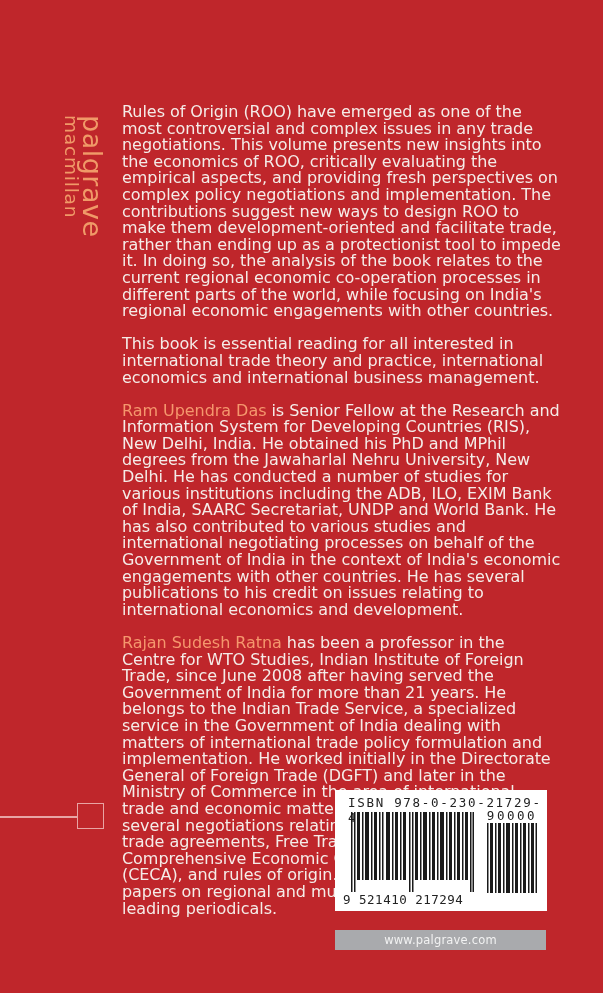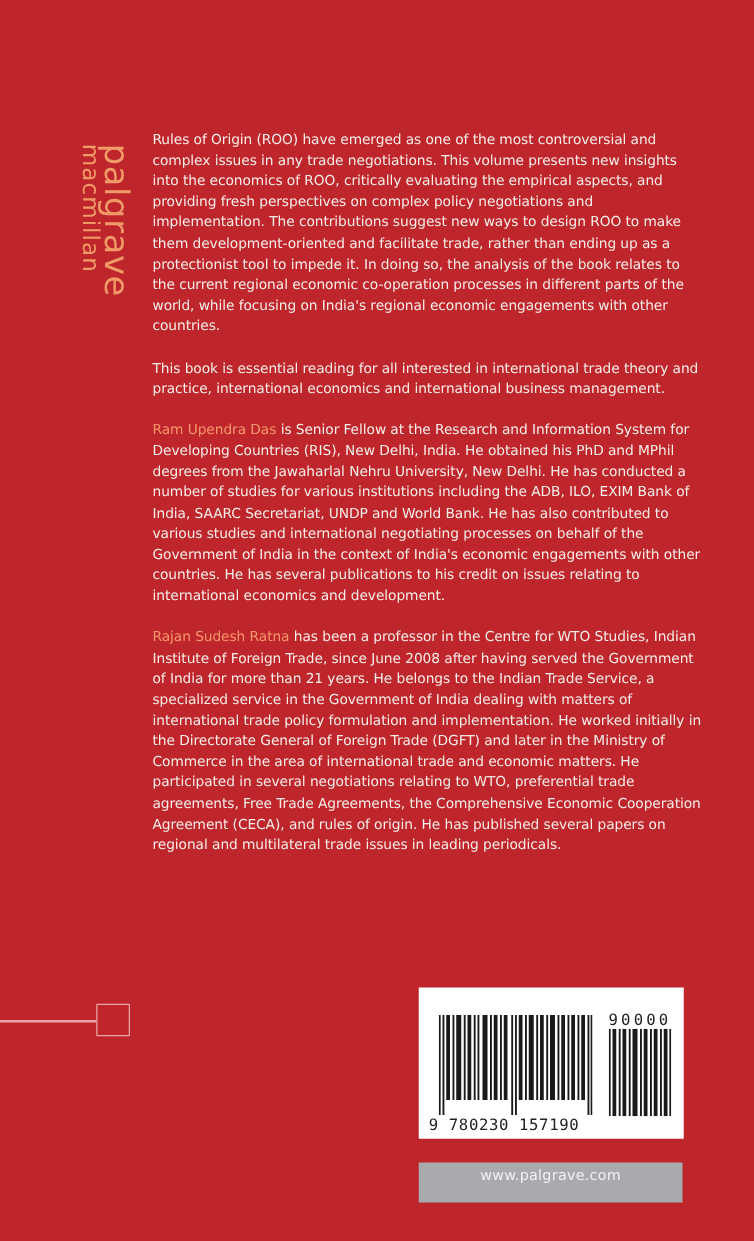--- a/index.html
+++ b/index.html
@@ -42,21 +42,21 @@
       font-size: 18.5px;
       letter-spacing: 0.8px;
       margin-top: -1px;
     }
     .content {
       position: absolute;
       left: 122px;
       top: 104px;
       width: 440px;
       color: #f5ece8;
-      font-size: 11px;
+      font-size: 16px;
       line-height: 16.6px;
       letter-spacing: -0.05px;
     }
     .content p {
       margin: 0 0 16.6px 0;
     }
     .author-name {
       color: #f5976d;
       font-weight: normal;
     }
@@ -128,21 +128,21 @@
       color: #222;
       letter-spacing: 0.5px;
       background: #fff;
       white-space: pre;
     }
     .url-bar {
       position: absolute;
       left: 335px;
       top: 930px;
       width: 211px;
-      height: 32px;
+      height: 20px;
       background: #a9aaad;
       color: #f2f2f2;
       text-align: center;
       font-size: 11.5px;
       line-height: 20px;
       letter-spacing: 0.2px;
     }
   </style>
 </head>
 <body>
@@ -158,20 +158,21 @@
   <p>Rules of Origin (ROO) have emerged as one of the most controversial and complex issues in any trade negotiations. This volume presents new insights into the economics of ROO, critically evaluating the empirical aspects, and providing fresh perspectives on complex policy negotiations and implementation. The contributions suggest new ways to design ROO to make them development-oriented and facilitate trade, rather than ending up as a protectionist tool to impede it. In doing so, the analysis of the book relates to the current regional economic co-operation processes in different parts of the world, while focusing on India's regional economic engagements with other countries.</p>
   <p>This book is essential reading for all interested in international trade theory and practice, international economics and international business management.</p>
   <p><span class="author-name">Ram Upendra Das</span><span> is Senior Fellow at the Research and Information System for Developing Countries (RIS), New Delhi, India. He obtained his PhD and MPhil degrees from the Jawaharlal Nehru University, New Delhi. He has conducted a number of studies for various institutions including the ADB, ILO, EXIM Bank of India, SAARC Secretariat, UNDP and World Bank. He has also contributed to various studies and international negotiating processes on behalf of the Government of India in the context of India's economic engagements with other countries. He has several publications to his credit on issues relating to international economics and development.</span></p>
   <p><span class="author-name">Rajan Sudesh Ratna</span><span> has been a professor in the Centre for WTO Studies, Indian Institute of Foreign Trade, since June 2008 after having served the Government of India for more than 21 years. He belongs to the Indian Trade Service, a specialized service in the Government of India dealing with matters of international trade policy formulation and implementation. He worked initially in the Directorate General of Foreign Trade (DGFT) and later in the Ministry of Commerce in the area of international trade and economic matters. He participated in several negotiations relating to WTO, preferential trade agreements, Free Trade Agreements, the Comprehensive Economic Cooperation Agreement (CECA), and rules of origin. He has published several papers on regional and multilateral trade issues in leading periodicals.</span></p>
 </div>
 
 <div class="deco-line"></div>
 <div class="deco-box"></div>
 
 <div class="barcode-box">
+  <div class="isbn-text">ISBN 978-0-230-21729-4</div>
   <div class="price-text">90000</div>
   <svg class="bars-main" viewBox="0 0 123 80" preserveAspectRatio="none">
     <g fill="#1a1a1a">
       <rect x="0" y="0" width="1.5" height="80"></rect>
       <rect x="3" y="0" width="1.5" height="80"></rect>
       <rect x="6" y="0" width="3" height="68"></rect>
       <rect x="11" y="0" width="1.5" height="68"></rect>
       <rect x="14" y="0" width="4" height="68"></rect>
       <rect x="20" y="0" width="1.5" height="68"></rect>
       <rect x="23" y="0" width="3" height="68"></rect>
@@ -211,16 +212,16 @@
       <rect x="19" y="0" width="4" height="70"></rect>
       <rect x="25" y="0" width="1.5" height="70"></rect>
       <rect x="28" y="0" width="3" height="70"></rect>
       <rect x="33" y="0" width="1.5" height="70"></rect>
       <rect x="36" y="0" width="3" height="70"></rect>
       <rect x="41" y="0" width="1.5" height="70"></rect>
       <rect x="44" y="0" width="3" height="70"></rect>
       <rect x="48.5" y="0" width="1.5" height="70"></rect>
     </g>
   </svg>
-  <div class="barcode-digits">9 780230 157190</div>
+  <div class="barcode-digits">9 521410 217294</div>
 </div>
 
 <div class="url-bar">www.palgrave.com</div>
 
 </body></html>

